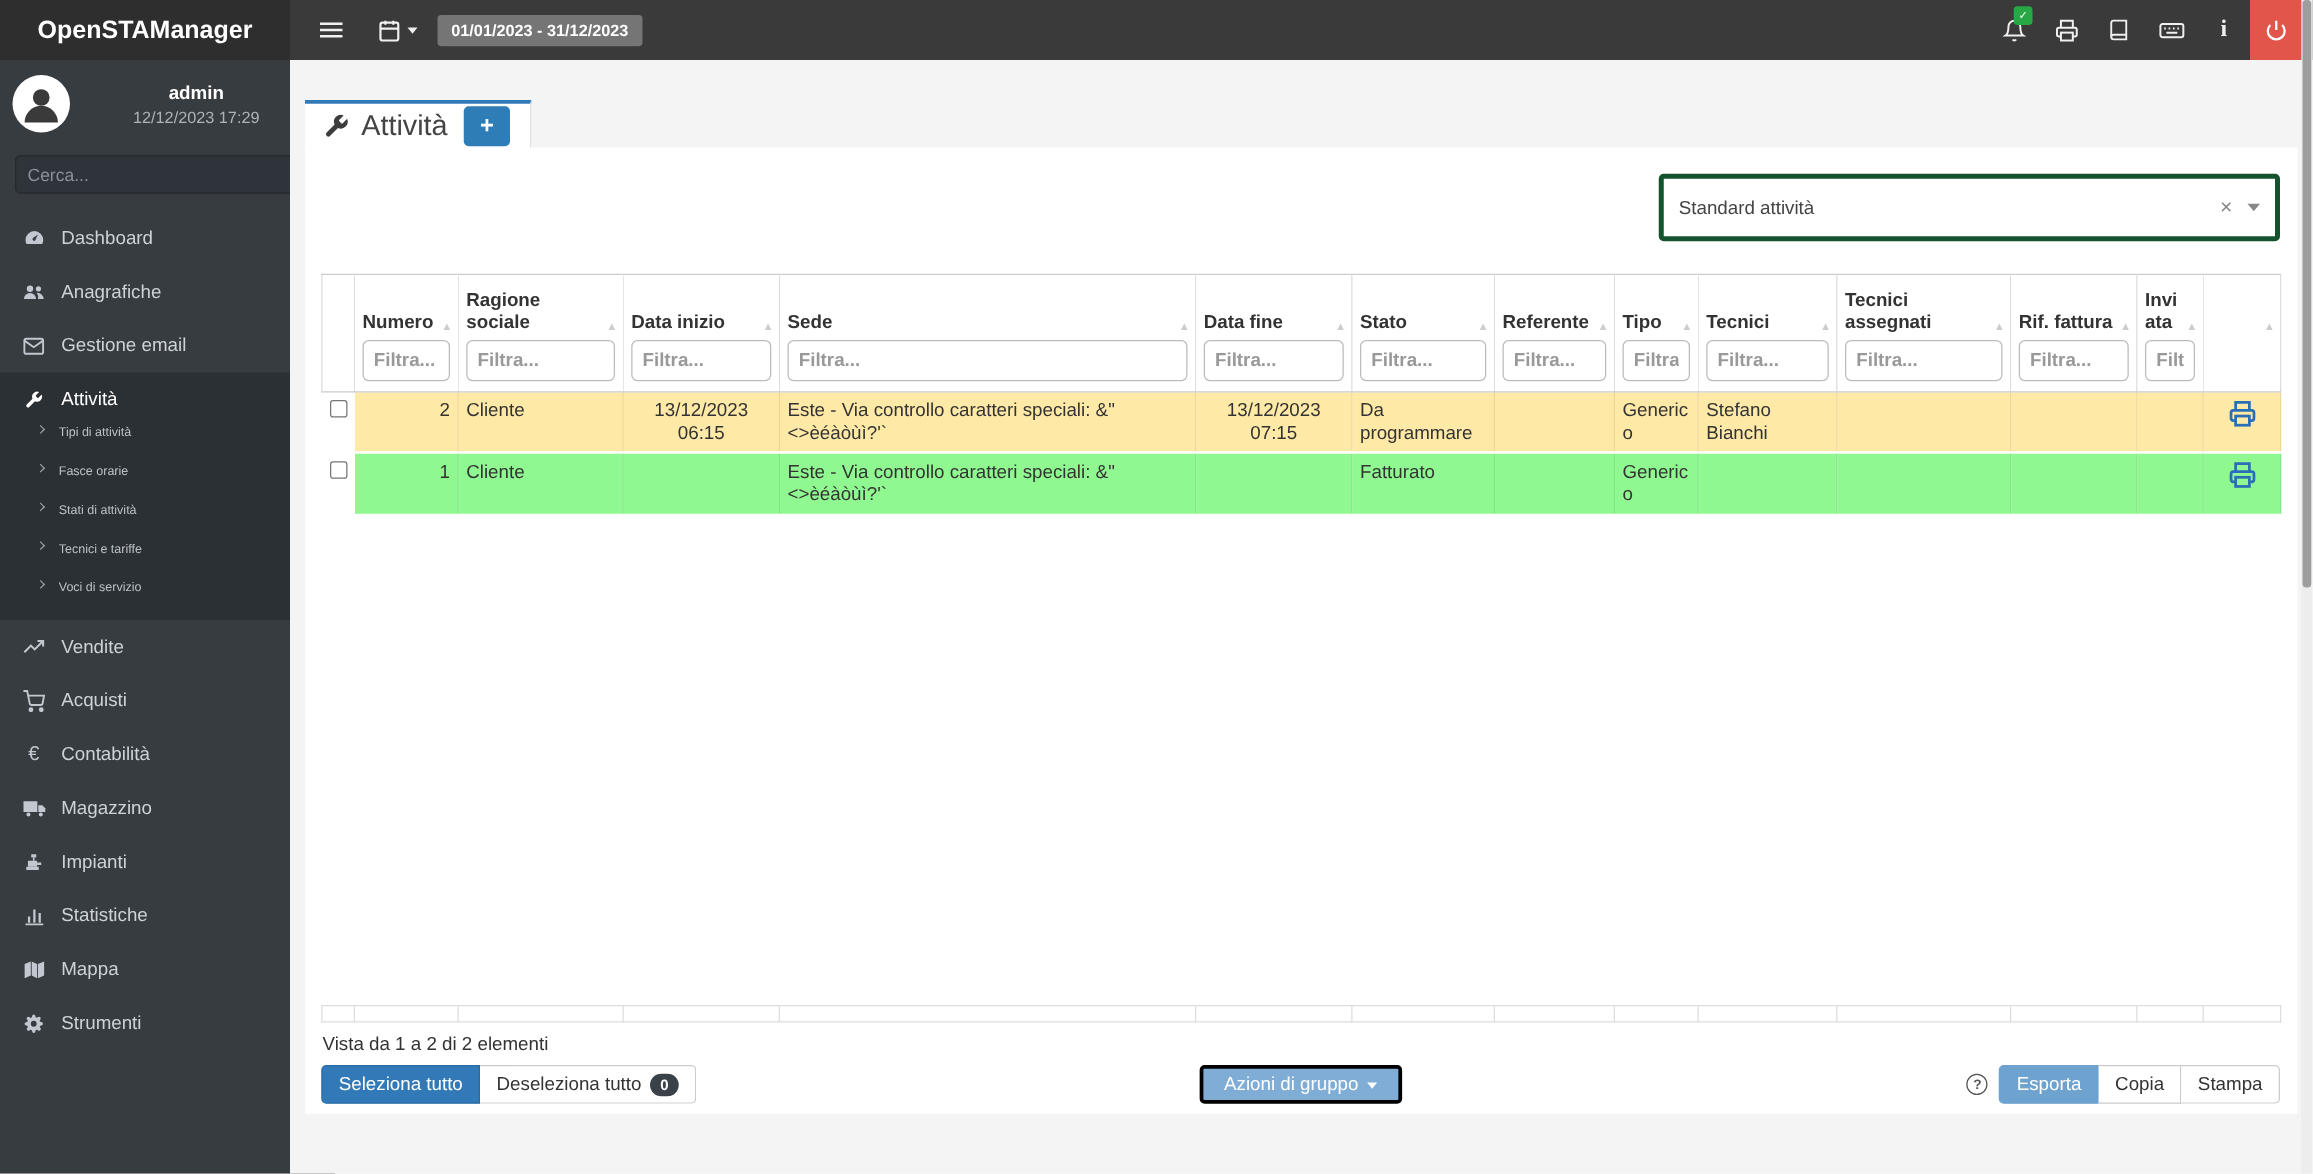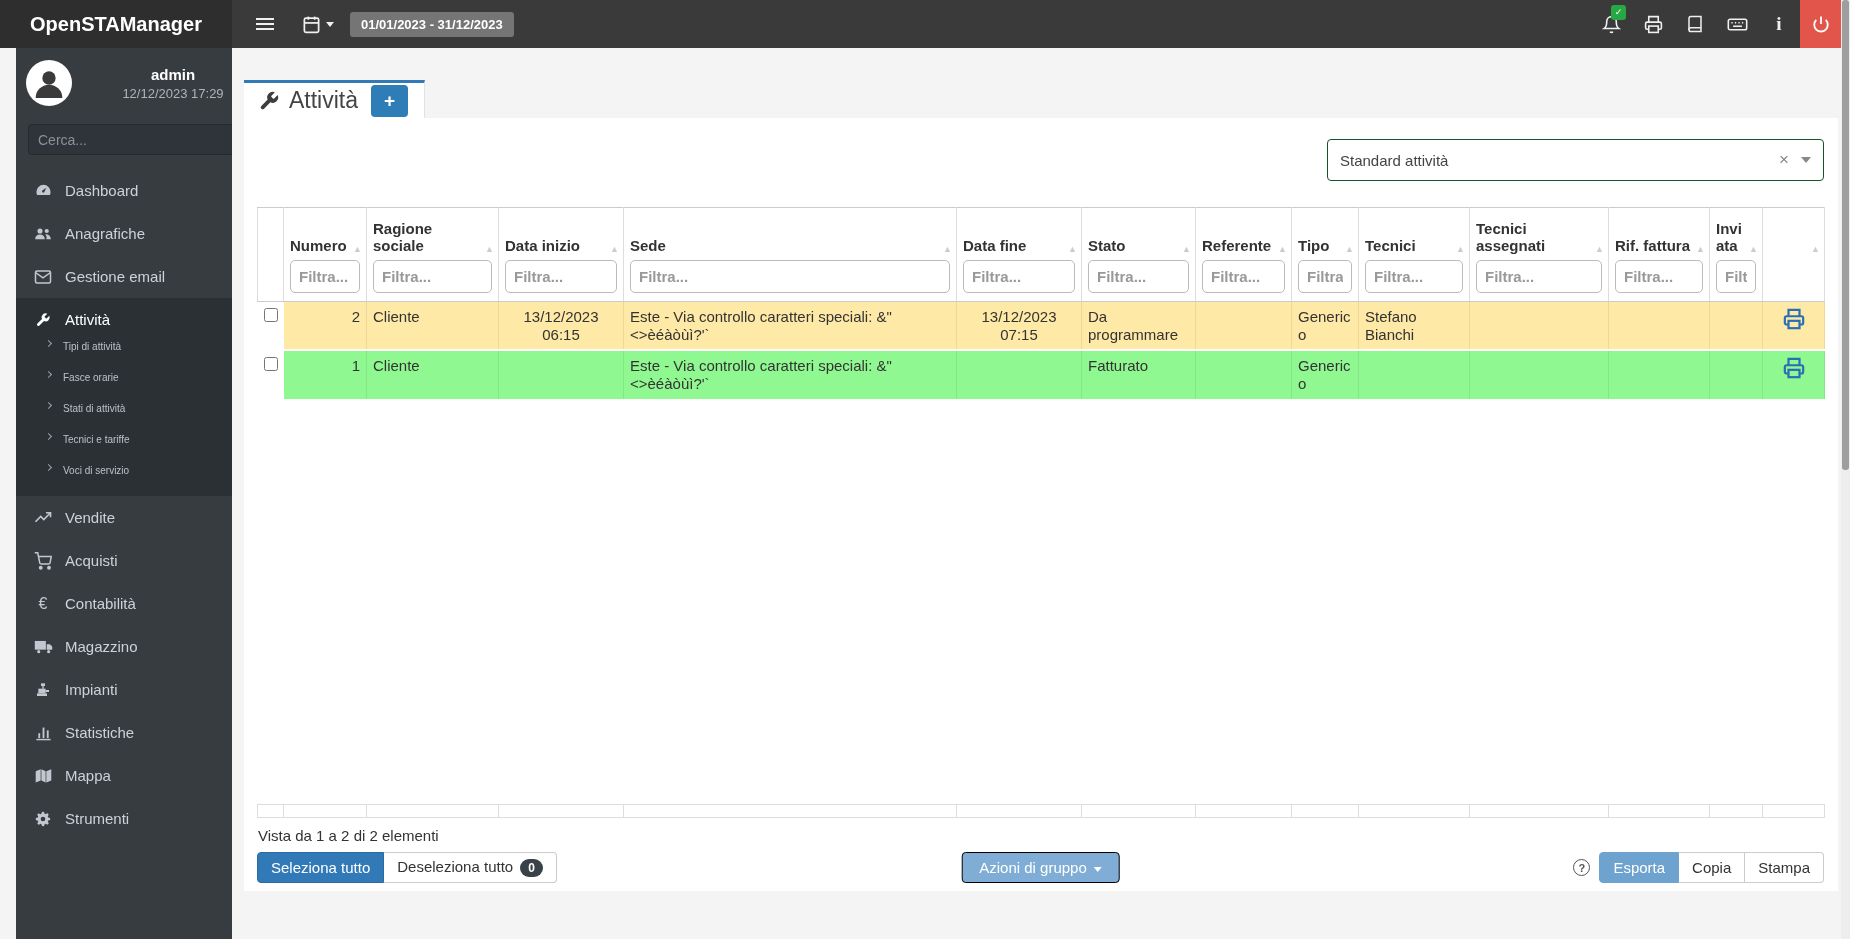--- a/index.html
+++ b/index.html
@@ -15,21 +15,21 @@
   .cal-group { display:flex; align-items:center; margin-left:22px; color:#f0f0f0; cursor:pointer; }
   .cal-caret { width:0; height:0; border-left:4px solid transparent; border-right:4px solid transparent; border-top:5px solid #f0f0f0; margin-left:5px; }
   .date-badge { margin-left:16px; background:#757575; color:#fff; font-weight:bold; font-size:13px; padding:5px 11px; border-radius:3px; cursor:pointer; }
   .topbar-right { margin-left:auto; display:flex; align-items:center; height:48px; }
   .icon-btn { position:relative; width:42px; height:48px; display:flex; align-items:center; justify-content:center; color:#f0f0f0; cursor:pointer; }
   .bell-badge { position:absolute; top:5px; right:6px; width:15px; height:15px; background:#28a745; border-radius:3px; color:#fff; font-size:9px; line-height:15px; text-align:center; font-weight:bold; }
   .info-i { font-family:"Liberation Serif","DejaVu Serif",serif; font-weight:bold; font-size:19px; }
   .power-btn { width:41px; height:48px; margin-right:9px; background:#e2554a; display:flex; align-items:center; justify-content:center; color:#fff; cursor:pointer; }
 
   
-  .sidebar { position:absolute; top:48px; left:16px; bottom:0; width:268px; background:#373c41; color:#cdd2d8; overflow:hidden; }
+  .sidebar { position:absolute; top:48px; left:0; bottom:0; width:268px; background:#373c41; color:#cdd2d8; overflow:hidden; }
   .user-panel { display:flex; align-items:center; padding:12px 10px 10px 10px; }
   .avatar { width:46px; height:46px; border-radius:50%; background:#fff; display:flex; align-items:center; justify-content:center; flex:none; }
   .user-meta { flex:1; text-align:center; }
   .user-name { color:#fff; font-weight:bold; font-size:15px; }
   .user-date { color:#aeb3b9; font-size:13px; margin-top:3px; }
   .search-box { margin:8px 12px 14px 12px; height:31px; background:#2f343a; border:1px solid #26292e; border-radius:4px; display:flex; align-items:center; padding:0 9px; }
   .search-box input { flex:1; background:transparent; border:none; outline:none; color:#ccc; font-size:14px; font-family:inherit; }
   .search-box input::placeholder { color:#8a9198; }
   .menu { display:block; }
   .menu-item { display:flex; align-items:center; height:43px; padding:0 16px; cursor:pointer; }
@@ -47,21 +47,21 @@
 
   
   .content { position:absolute; top:48px; left:232px; right:0; bottom:0; background:#f4f4f4; }
   .tab-row { margin:32px 12px 0 12px; height:38px; display:flex; }
   .tab { display:inline-flex; align-items:center; background:#fff; border-top:3px solid #3279b7; border-right:1px solid #e2e2e2; padding:0 16px 0 14px; cursor:pointer; }
   .tab-wrench { color:#3d3d3d; margin-right:9px; display:flex; }
   .tab-title { font-size:23px; color:#444; }
   .add-btn { margin-left:13px; width:37px; height:32px; background:#2e7db6; border:none; border-radius:4px; color:#fff; font-size:19px; font-weight:bold; cursor:pointer; line-height:30px; }
   .panel { background:#fff; margin:0 12px; height:773px; display:flex; flex-direction:column; padding:0 14px 0 13px; }
   .select-row { display:flex; justify-content:flex-end; margin-top:21px; }
-  .select2 { width:497px; height:42px; border:1px solid #14532d; border-radius:4px; display:flex; align-items:center; padding:0 12px; color:#444; cursor:pointer;margin-left:36px; }
+  .select2 { width:497px; height:54px; border:4px solid #14532d; border-radius:4px; display:flex; align-items:center; padding:0 12px; color:#444; cursor:pointer;margin-left:36px; }
   .select2-value { flex:1; }
   .select2-clear { color:#888; font-size:17px; padding:0 12px; cursor:pointer; }
   .select2-caret { width:0; height:0; border-left:5px solid transparent; border-right:5px solid transparent; border-top:6px solid #888; }
 
   
   .grid { width:1567px; table-layout:fixed; border-collapse:collapse; margin-top:26px; }
   .grid th { border:1px solid #ddd; border-top:1px solid #ccc; border-bottom:1px solid #ccc; background:#fff; padding:6px 6px 8px 6px; text-align:left; vertical-align:bottom; position:relative; font-size:15px; }
   .th-label { min-height:40px; display:flex; align-items:flex-end; font-weight:bold; color:#333; line-height:1.15; word-break:break-word; padding-right:10px; }
   .sort-arrow { position:absolute; right:4px; top:36px; color:#ccc; font-size:9px; }
   .col-filter { margin-top:6px; width:100%; height:33px; border:1px solid #bbb; border-radius:5px; padding:0 8px; font-family:inherit; font-size:15px; color:#555; outline:none; }
@@ -83,21 +83,21 @@
 
   
   .actions-row { position:relative; display:flex; align-items:flex-start; padding-bottom:8px; }
   .btn { font-family:inherit; font-size:15px; height:31px; padding:0 13px; border:1px solid #ccc; background:#fff; color:#333; cursor:pointer; }
   .btn-group { display:inline-flex; }
   .btn-group .btn + .btn { border-left:none; }
   .btn-group .btn:first-child { border-radius:4px 0 0 4px; }
   .btn-group .btn:last-child { border-radius:0 4px 4px 0; }
   .btn-primary { background:#3279b7; border-color:#2a6ba3; color:#fff; }
   .badge { background:#3a4149; color:#fff; border-radius:10px; font-size:12px; font-weight:bold; padding:2px 8px; margin-left:7px; display:inline-block; }
-  .btn-groupactions { position:absolute; left:50%; transform:translateX(-50%); background:#7fadd6; border:1px solid #000000; color:#fff; border-radius:4px; padding:0 17px; }
+  .btn-groupactions { position:absolute; left:50%; transform:translateX(-50%); background:#7fadd6; border:3px solid #000000; color:#fff; border-radius:4px; padding:0 17px; }
   .caret-down { display:inline-block; width:0; height:0; border-left:4px solid transparent; border-right:4px solid transparent; border-top:5px solid #fff; margin-left:7px; vertical-align:middle; }
   .right-cluster { margin-left:auto; display:flex; align-items:center; }
   .help-icon { width:17px; height:17px; border:1.5px solid #555; border-radius:50%; color:#555; font-size:11px; font-weight:bold; display:inline-flex; align-items:center; justify-content:center; margin-right:9px; cursor:pointer; }
   .btn-export { background:#6fa3cf; border-color:#6fa3cf; color:#fff; }
 
   
   .scrollbar { position:absolute; top:0; right:0; width:9px; height:939px; background:#ededed; z-index:9; }
   .scroll-thumb { position:absolute; top:0; left:1px; width:7px; height:470px; background:#9e9e9e; border-radius:3px; }
 
   svg { display:block; }

